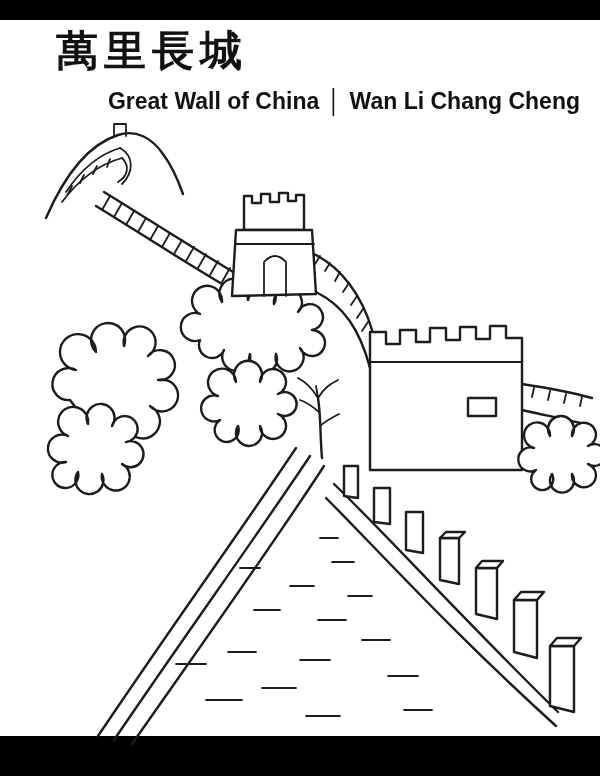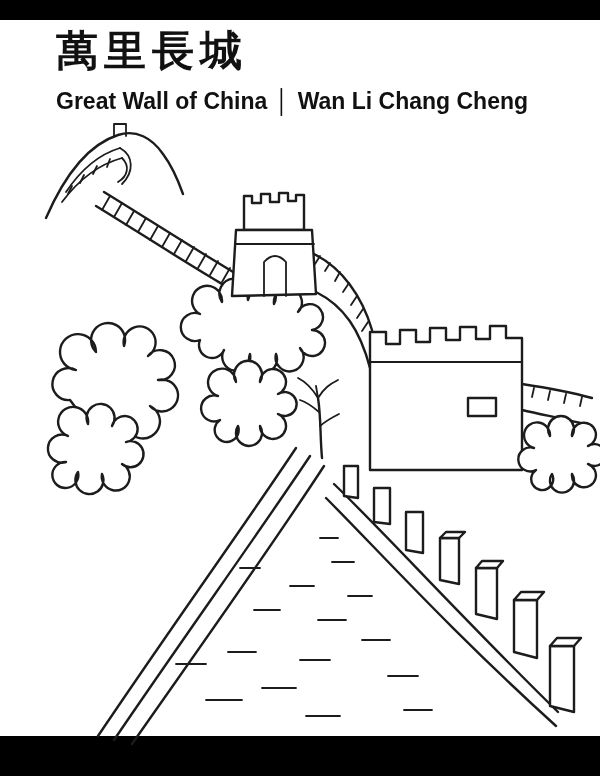--- a/index.html
+++ b/index.html
@@ -11,21 +11,21 @@
     font-family:"Liberation Sans","DejaVu Sans",sans-serif;
     margin:0 auto;
   }
   .bar{position:absolute;left:0;width:600px;background:#000000;}
   .bar.top{top:0;height:20px;}
   .bar.bottom{bottom:0;height:40px;}
   .header{position:absolute;top:30px;left:56px;right:20px;color:#111111;z-index:2;}
   .title-zh{
     font-size:42px;font-weight:700;letter-spacing:6px;line-height:1;margin:0;
   }
-  .subtitle{margin-top:16px;font-size:23px;font-weight:700;letter-spacing:0px;white-space:nowrap;}
+  .subtitle{margin-top:16px;font-size:23px;font-weight:700;letter-spacing:0px;white-space:nowrap;text-align:right;}
   .subtitle .sep{padding:0 8px;font-weight:400;}
   svg.art{position:absolute;top:0;left:0;z-index:1;}
   .ink{stroke:#1c1c1c;stroke-width:2.4;fill:none;stroke-linecap:round;stroke-linejoin:round;}
   .ink-fill{stroke:#1c1c1c;stroke-width:2.4;fill:#ffffff;stroke-linecap:round;stroke-linejoin:round;}
   .ink-thin{stroke:#1c1c1c;stroke-width:1.8;fill:none;stroke-linecap:round;stroke-linejoin:round;}
 </style>
 </head>
 <body>
 
 <div class="page">

